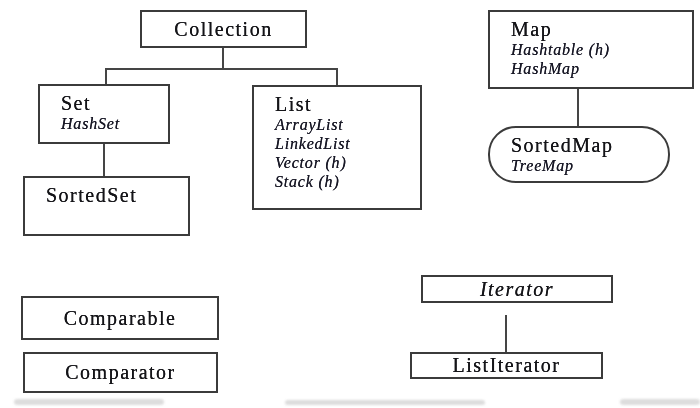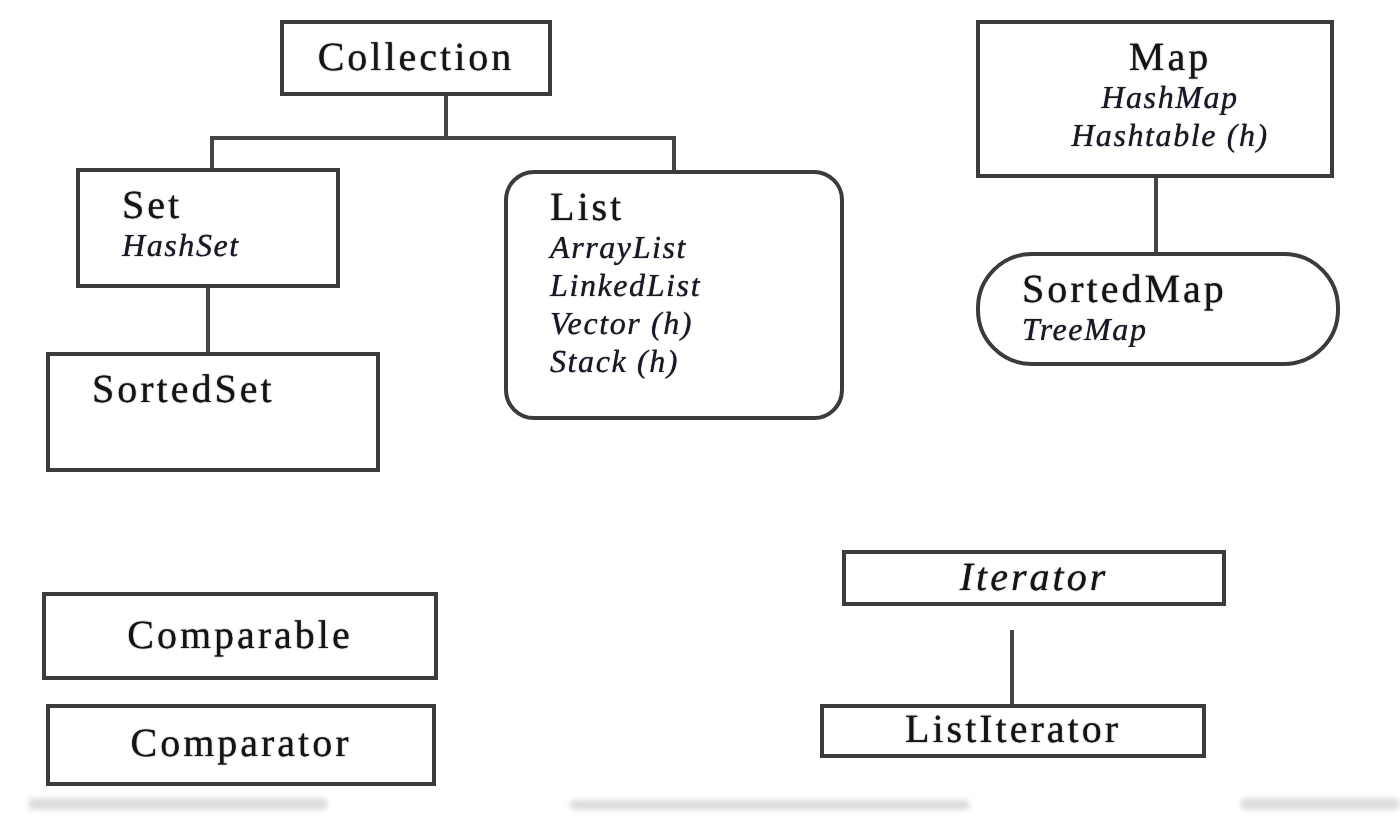--- a/index.html
+++ b/index.html
@@ -73,50 +73,50 @@
 <div id="canvas">
 
   <div class="connector" style="left:222px; top:46px; width:2px; height:24px;"></div>
   <div class="connector" style="left:105px; top:68px; width:233px; height:2px;"></div>
   <div class="connector" style="left:105px; top:68px; width:2px; height:18px;"></div>
   <div class="connector" style="left:336px; top:68px; width:2px; height:19px;"></div>
   <div class="connector" style="left:103px; top:142px; width:2px; height:34px;"></div>
   <div class="connector" style="left:577px; top:87px; width:2px; height:40px;"></div>
   <div class="connector" style="left:505px; top:315px; width:2px; height:38px;"></div>
 
-  <div class="node centered" style="left:140px; top:10px; width:136px; height:38px;">
+  <div class="node centered" style="left:140px; top:10px; width:167px; height:38px;">
     <span class="hdr">Collection</span>
   </div>
 
   <div class="node padded" style="left:38px; top:84px; width:132px; height:60px;">
     <span class="hdr">Set</span>
     <span class="items">
       <span class="impl">HashSet</span>
     </span>
   </div>
 
   <div class="node padded" style="left:23px; top:176px; width:167px; height:60px;">
     <span class="hdr">SortedSet</span>
   </div>
 
-  <div class="node padded" style="left:252px; top:85px; width:170px; height:125px;border-radius:15px;">
+  <div class="node padded" style="left:252px; top:85px; width:170px; height:125px;">
     <span class="hdr">List</span>
     <span class="items">
       <span class="impl">ArrayList</span>
       <span class="impl">LinkedList</span>
       <span class="impl">Vector (h)</span>
       <span class="impl">Stack (h)</span>
     </span>
   </div>
 
-  <div class="node padded" style="left:488px; top:10px; width:179px; height:79px;text-align:center;">
+  <div class="node padded" style="left:488px; top:10px; width:206px; height:79px;">
     <span class="hdr">Map</span>
     <span class="items">
+      <span class="impl">Hashtable (h)</span>
       <span class="impl">HashMap</span>
-      <span class="impl">Hashtable (h)</span>
     </span>
   </div>
 
   <div class="node padded" style="left:488px; top:126px; width:182px; height:57px;border-radius:28px;">
     <span class="hdr">SortedMap</span>
     <span class="items">
       <span class="impl">TreeMap</span>
     </span>
   </div>
 

